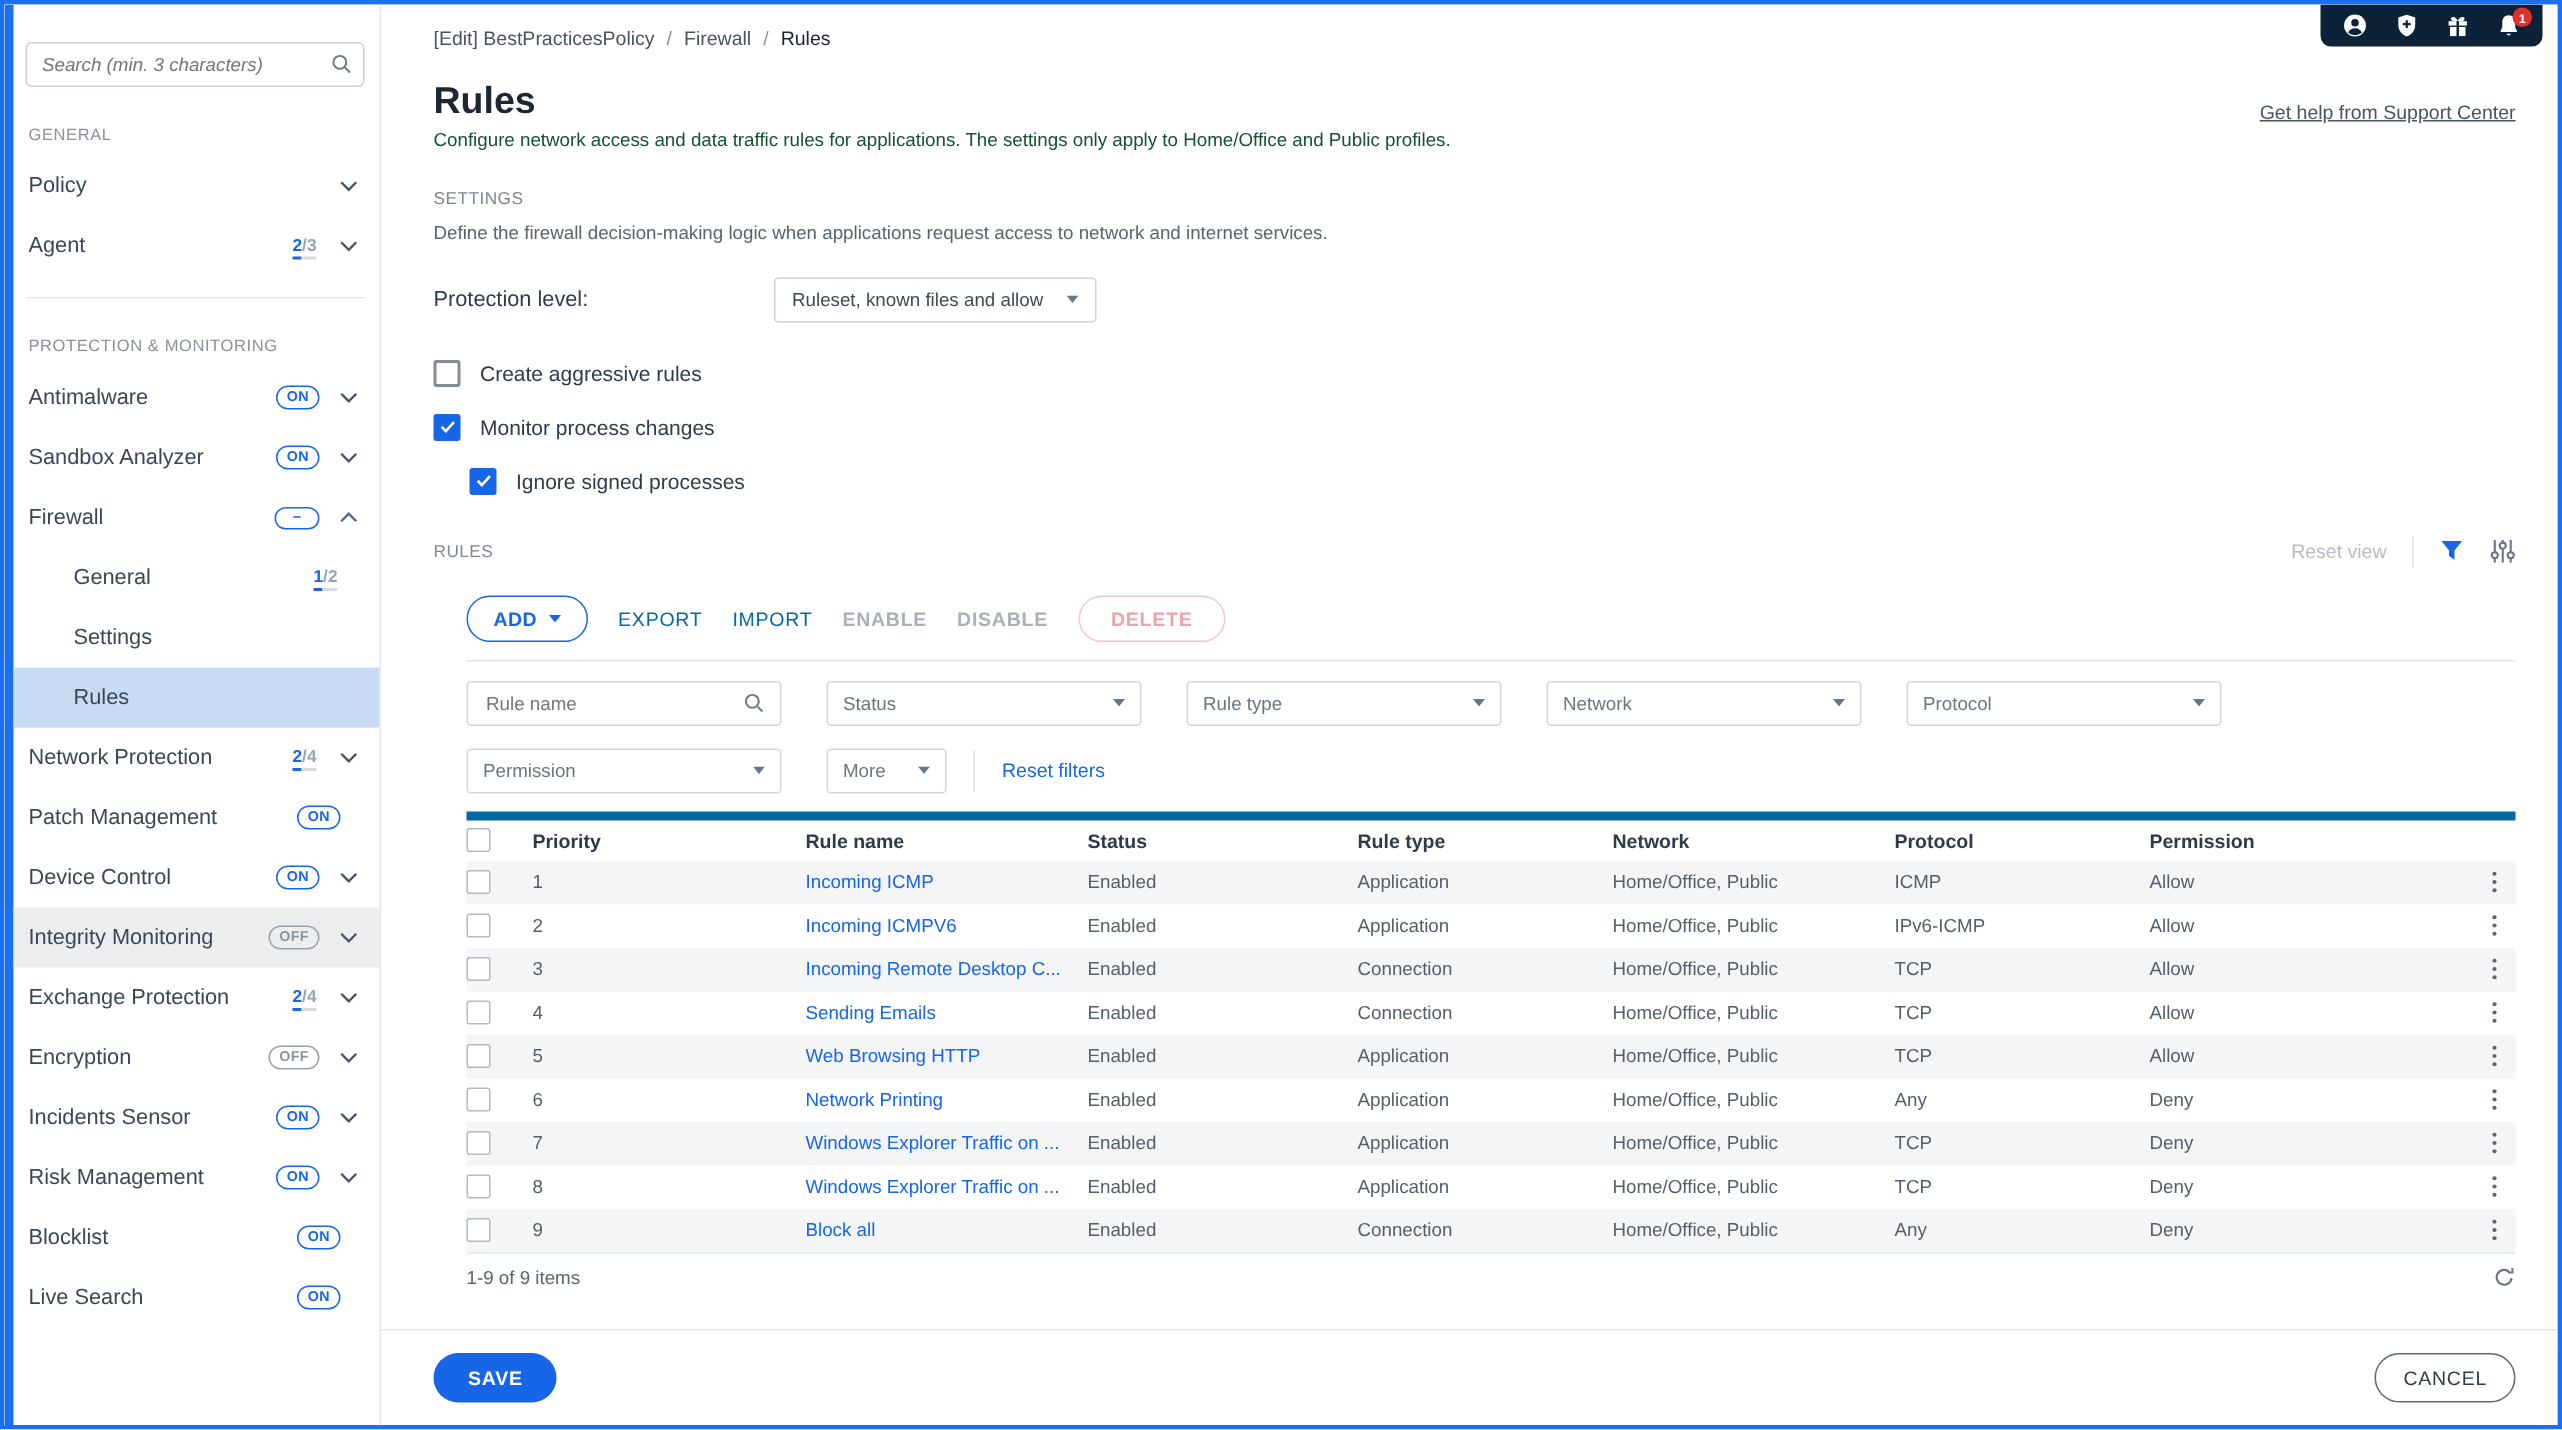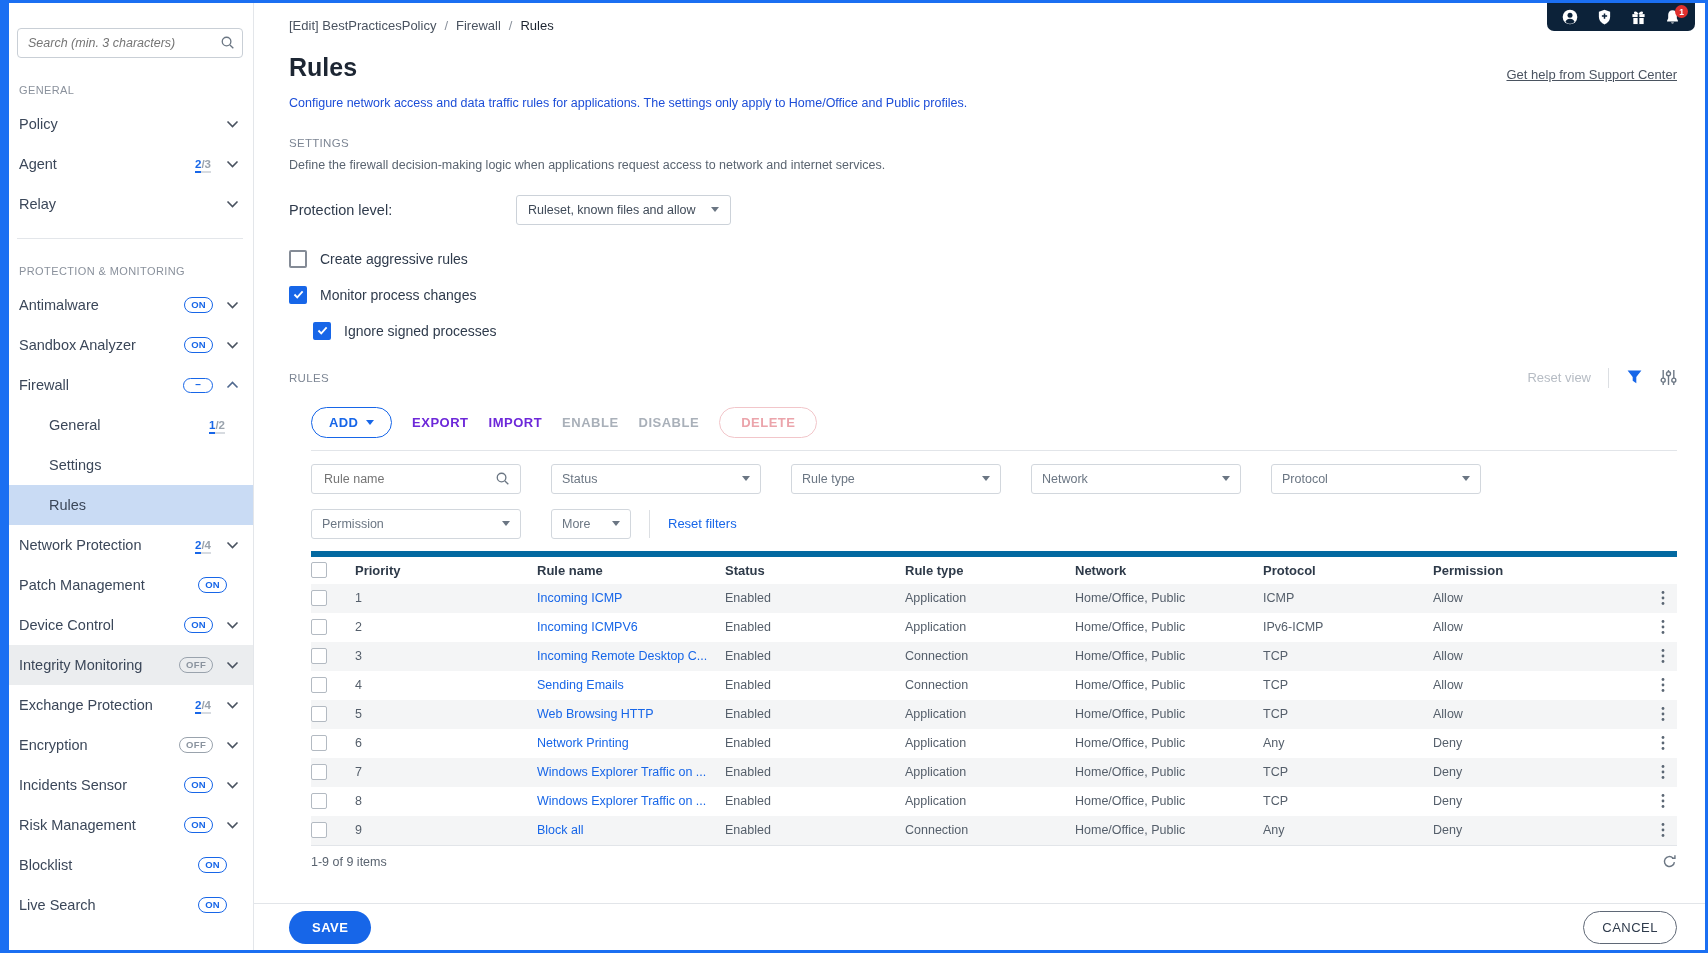--- a/index.html
+++ b/index.html
@@ -35,21 +35,21 @@
 
   
   .main{position:absolute;left:251px;top:0;right:0;bottom:47px;overflow:hidden;padding:0 28px 0 35px;box-sizing:border-box;background:#fff;}
   .breadcrumb{padding-top:15px;font-size:13px;color:#4a5360;display:flex;gap:8px;align-items:flex-start;}
   .crumb{cursor:pointer;}
   .crumb.current{color:#1c2430;}
   .crumb-sep{color:#8a919c;}
   .title-row{display:flex;justify-content:space-between;align-items:flex-end;margin-top:20px;}
   .page-title{font-size:25px;font-weight:600;color:#1d2633;margin:0;line-height:1.15;}
   .help-link{font-size:13px;color:#4a5360;text-decoration:underline;cursor:pointer;}
-  .page-desc{margin-top:14px;font-size:12.5px;color:#1d4ed8;}
+  .page-desc{margin-top:4px;font-size:12.5px;color:#14532d;}
   .sec-label{margin-top:27px;font-size:11.5px;color:#7d8694;letter-spacing:.3px;}
   .sec-desc{margin-top:9px;font-size:12.5px;color:#5a6470;}
   .prot-row{margin-top:23px;display:flex;align-items:center;}
   .prot-label{width:227px;font-size:14.5px;color:#2f3b4c;}
   .selectbox{width:215px;height:30px;box-sizing:border-box;border:1px solid #ccd2d9;border-radius:3px;display:flex;align-items:center;justify-content:space-between;padding:0 11px;font-size:12.5px;color:#3f4a58;cursor:pointer;background:#fff;}
   .caret{color:#6b7683;display:flex;}
   .checks{margin-top:23px;}
   .check-row{display:flex;align-items:center;gap:13px;height:22px;margin-bottom:14px;}
   .check-row.indent{margin-left:24px;}
   .cbox{width:18px;height:18px;box-sizing:border-box;border:2px solid #848b96;border-radius:2px;background:#fff;display:flex;align-items:center;justify-content:center;cursor:pointer;flex:0 0 auto;}
@@ -59,21 +59,21 @@
 
   .rules-head{margin-top:26px;display:flex;justify-content:space-between;align-items:center;}
   .rules-view{display:flex;align-items:center;gap:17px;}
   .reset-view{color:#b6bcc4;font-size:13px;cursor:pointer;}
   .vdiv{width:1px;height:20px;background:#dcdfe3;}
   .vico{display:flex;cursor:pointer;}
 
   .toolbar{margin:19px 0 0 22px;display:flex;align-items:center;gap:20px;}
   .btn{cursor:pointer;white-space:nowrap;}
   .btn-primary-outline{border:1.5px solid #1766e8;color:#1766e8;border-radius:17px;padding:7px 17px;font-size:13px;font-weight:bold;display:flex;gap:8px;align-items:center;letter-spacing:.3px;}
-  .btn-text{color:#6d28d9;font-size:13px;font-weight:bold;letter-spacing:.5px;}
+  .btn-text{color:#0369a1;font-size:13px;font-weight:normal;letter-spacing:.5px;}
   .btn-text-disabled{color:#a9b0b9;font-size:13px;font-weight:bold;letter-spacing:.5px;cursor:default;}
   .btn-danger-outline{border:1.5px solid #f2c6ca;color:#eba4ab;border-radius:17px;padding:7px 21px;font-size:13px;font-weight:bold;letter-spacing:.5px;}
   .hr{margin:12px 0 0 22px;height:1px;background:#e2e5e9;}
 
   .filter-row{margin:13px 0 0 22px;display:flex;align-items:center;}
   .fbox{width:210px;height:30px;box-sizing:border-box;border:1px solid #d2d7dd;border-radius:3px;display:flex;align-items:center;justify-content:space-between;padding:0 10px;font-size:12.5px;color:#6b7683;cursor:pointer;background:#fff;margin-right:30px;}
   .fbox.small{width:80px;margin-right:18px;}
   .fbox input{border:none;outline:none;flex:1;font-size:12.5px;color:#3f4a58;font-family:"Liberation Sans",sans-serif;min-width:0;background:transparent;}
   .fdiv{width:1px;height:28px;background:#dcdfe3;margin-right:18px;}
   .reset-filters{color:#1766e8;font-size:13px;cursor:pointer;}
@@ -89,21 +89,21 @@
   .c-name span{cursor:pointer;}
   .c-status{width:180px;}
   .c-type{width:170px;}
   .c-network{width:188px;}
   .c-protocol{width:170px;}
   .c-perm{flex:1;}
   .c-kebab{width:28px;display:flex;justify-content:center;cursor:pointer;}
   .t-foot{display:flex;justify-content:space-between;align-items:center;height:32px;border-top:1px solid #e2e5e9;font-size:12.5px;color:#5a6470;}
 
   
-  .footer{position:absolute;left:251px;right:0;bottom:0;height:47px;background:#fff;border-top:1px solid #e2e5e9;display:flex;align-items:center;justify-content:space-between;padding:0 28px 0 35px;box-sizing:border-box;z-index:5;margin-top:16px;}
+  .footer{position:absolute;left:251px;right:0;bottom:0;height:64px;background:#fff;border-top:1px solid #e2e5e9;display:flex;align-items:center;justify-content:space-between;padding:0 28px 0 35px;box-sizing:border-box;z-index:5;margin-top:16px;}
   .btn-save{background:#1766e8;color:#fff;border:none;border-radius:17px;padding:9px 23px;font-size:13px;font-weight:bold;letter-spacing:.5px;cursor:pointer;font-family:"Liberation Sans",sans-serif;}
   .btn-cancel{background:#fff;border:1px solid #5f6876;color:#2f3b4c;border-radius:17px;padding:8px 18px;font-size:13px;letter-spacing:.5px;cursor:pointer;font-family:"Liberation Sans",sans-serif;}
 </style>
 </head>
 <body>
 
 <div class="page">
 
   <div class="sidebar">
     <div class="side-accent"></div>
@@ -125,31 +125,20 @@
                 <svg width="13" height="8" viewBox="0 0 13 8" fill="none" stroke="#4a5360" stroke-width="1.6">
                   <path d="M1.5 1.5 L6.5 6.5 L11.5 1.5"></path>
                 </svg>
               </span>
             </span>
           </div>
           <div class="side-item">
             <span>Agent</span>
             <span class="side-sp"></span>
             <span class="count"><span class="on">2</span><span class="tot">/3</span></span>
-            <span class="chev">
-              <span style="display: flex;">
-                <svg width="13" height="8" viewBox="0 0 13 8" fill="none" stroke="#4a5360" stroke-width="1.6">
-                  <path d="M1.5 1.5 L6.5 6.5 L11.5 1.5"></path>
-                </svg>
-              </span>
-            </span>
-          </div>
-          <div class="side-item">
-            <span>Relay</span>
-            <span class="side-sp"></span>
             <span class="chev">
               <span style="display: flex;">
                 <svg width="13" height="8" viewBox="0 0 13 8" fill="none" stroke="#4a5360" stroke-width="1.6">
                   <path d="M1.5 1.5 L6.5 6.5 L11.5 1.5"></path>
                 </svg>
               </span>
             </span>
           </div>
           <div class="side-div"></div>
           <div class="side-sec-label">PROTECTION &amp; MONITORING</div>

